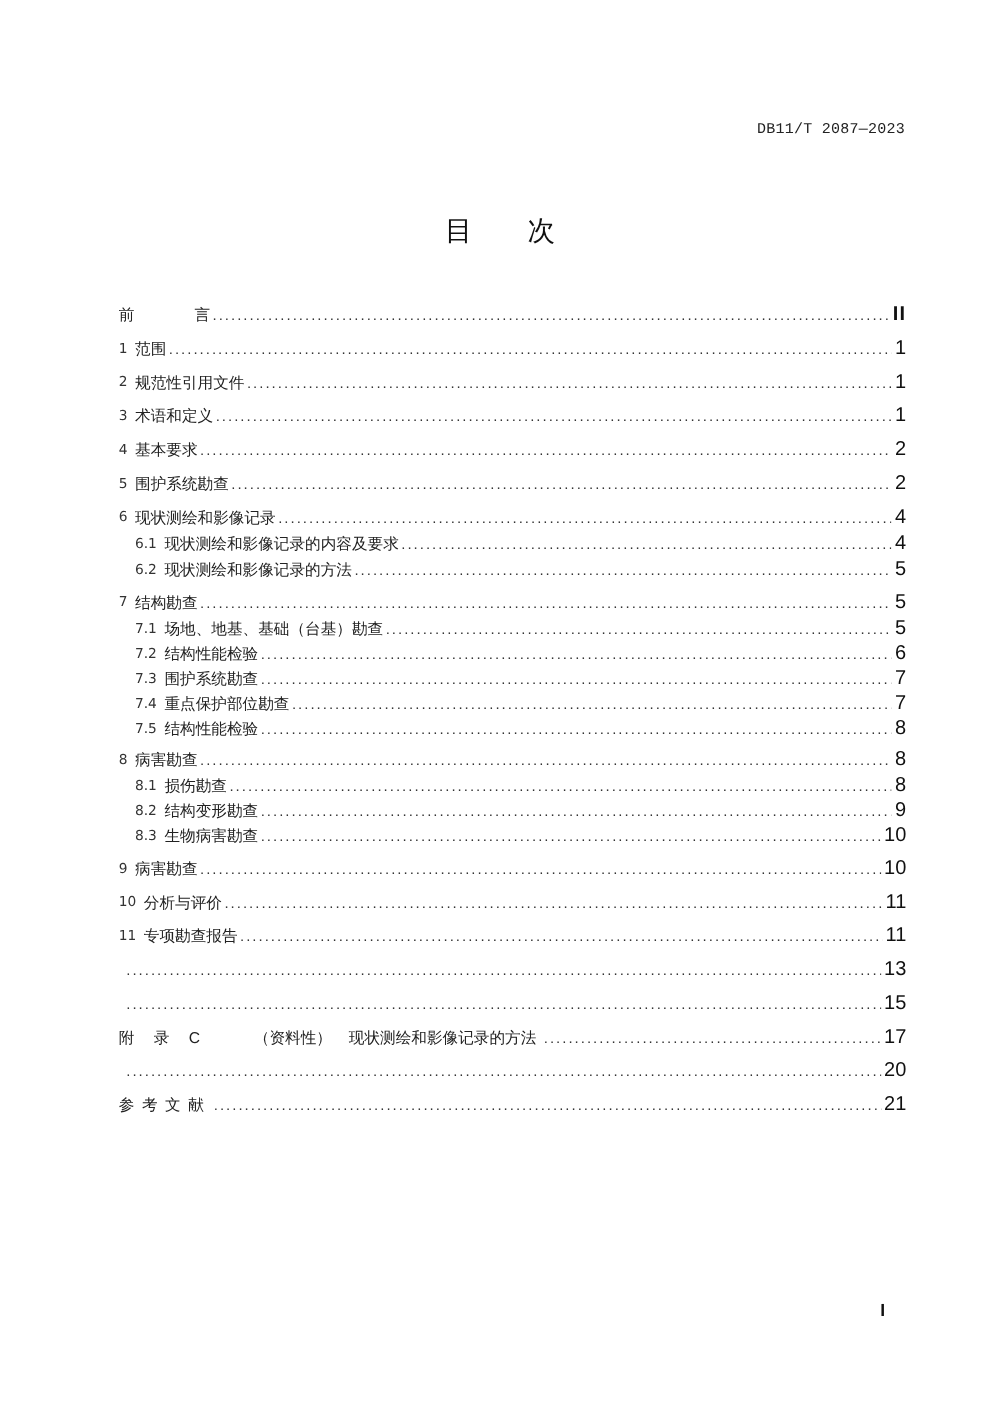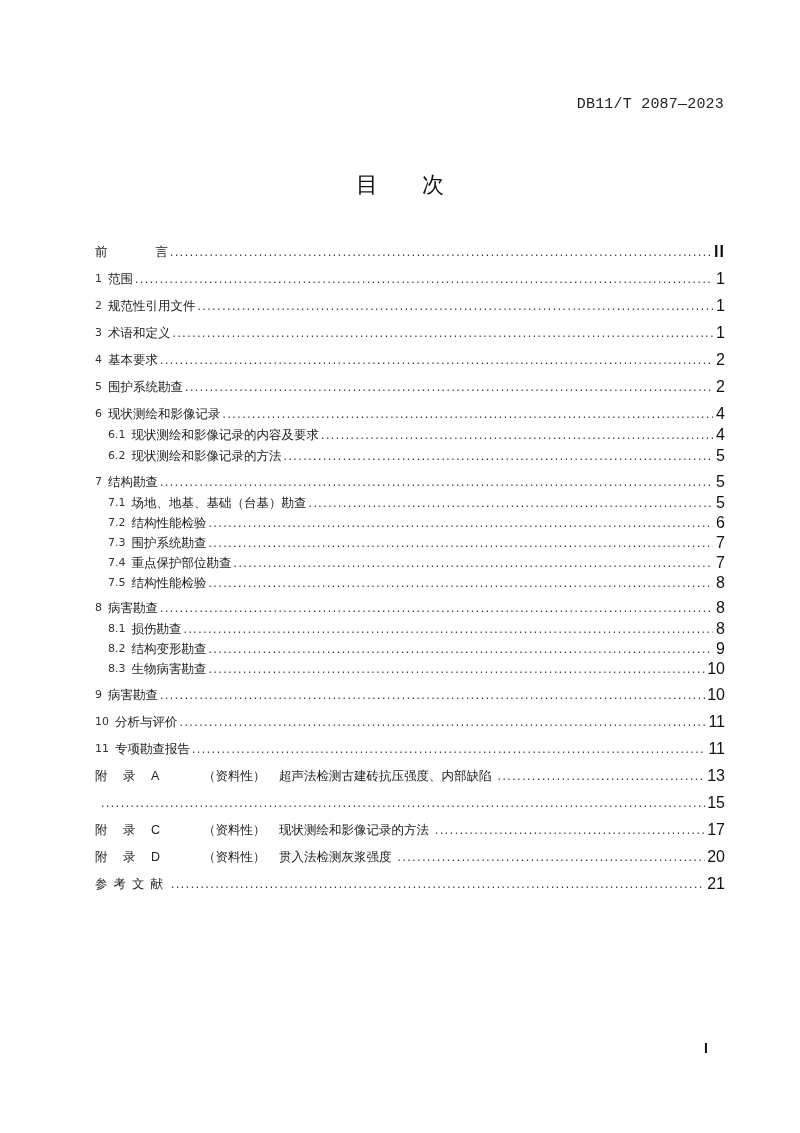--- a/index.html
+++ b/index.html
@@ -1,19 +1,19 @@
 <!DOCTYPE html>
 <html><head>
   <meta charset="utf-8">
   <style>
     html, body { margin: 0; padding: 0; background: #ffffff; }
     body { width: 800px; height: 1133px; position: relative; overflow: hidden;
            font-family: "DejaVu Sans", sans-serif; color: #1a1a1a; }
     .std-code { position: absolute; top: 96px; right: 76px; font-family: "Liberation Mono", monospace;
-                font-size: 15px; color: #222; letter-spacing: 0.2px; }
+                font-size: 12px; color: #222; letter-spacing: 0.2px; }
     .title { position: absolute; top: 170px; left: 0; width: 800px; text-align: center;
              font-size: 22px; color: #111; }
     .title span { display: inline-block; }
     .title .gap { width: 44px; }
     .toc { position: absolute; left: 95px; top: 240px; width: 630px; }
     .row { position: absolute; left: 0; width: 630px; height: 18px; display: flex; align-items: center;
            font-size: 12.5px; line-height: 18px; }
     .row.sub { left: 13px; width: 617px; }
     .row .num { font-size: 11px; margin-right: 6px; color: #333; }
     .row .label { white-space: nowrap; color: #222; }
@@ -169,35 +169,33 @@
     <span class="page">11</span>
   </div>
   <div class="row" style="top:500px">
     <span class="num">11</span>
     <span class="label">专项勘查报告</span>
     <span class="dots"></span>
     <span class="page">11</span>
   </div>
 
   <div class="row" style="top:527px">
-    <span class="label appx"><span class="a1">附</span><span class="a2">录</span><span class="a3">A</span><span class="a4">（资料性）</span><span>超声法检测古建砖抗压强度、内部缺陷</span></span>
     <span class="dots" style="margin-left:6px"></span>
     <span class="page">13</span>
   </div>
   <div class="row" style="top:554px">
     <span class="dots" style="margin-left:6px"></span>
     <span class="page">15</span>
   </div>
   <div class="row" style="top:581px">
     <span class="label appx"><span class="a1">附</span><span class="a2">录</span><span class="a3">C</span><span class="a4">（资料性）</span><span>现状测绘和影像记录的方法</span></span>
     <span class="dots" style="margin-left:6px"></span>
     <span class="page">17</span>
   </div>
   <div class="row" style="top:608px">
-    <span class="label appx"><span class="a1">附</span><span class="a2">录</span><span class="a3">D</span><span class="a4">（资料性）</span><span>贯入法检测灰浆强度</span></span>
     <span class="dots" style="margin-left:6px"></span>
     <span class="page">20</span>
   </div>
 
   <div class="row" style="top:635px">
     <span class="label spaced">参考文献</span>
     <span class="dots"></span>
     <span class="page">21</span>
   </div>
 </div>

